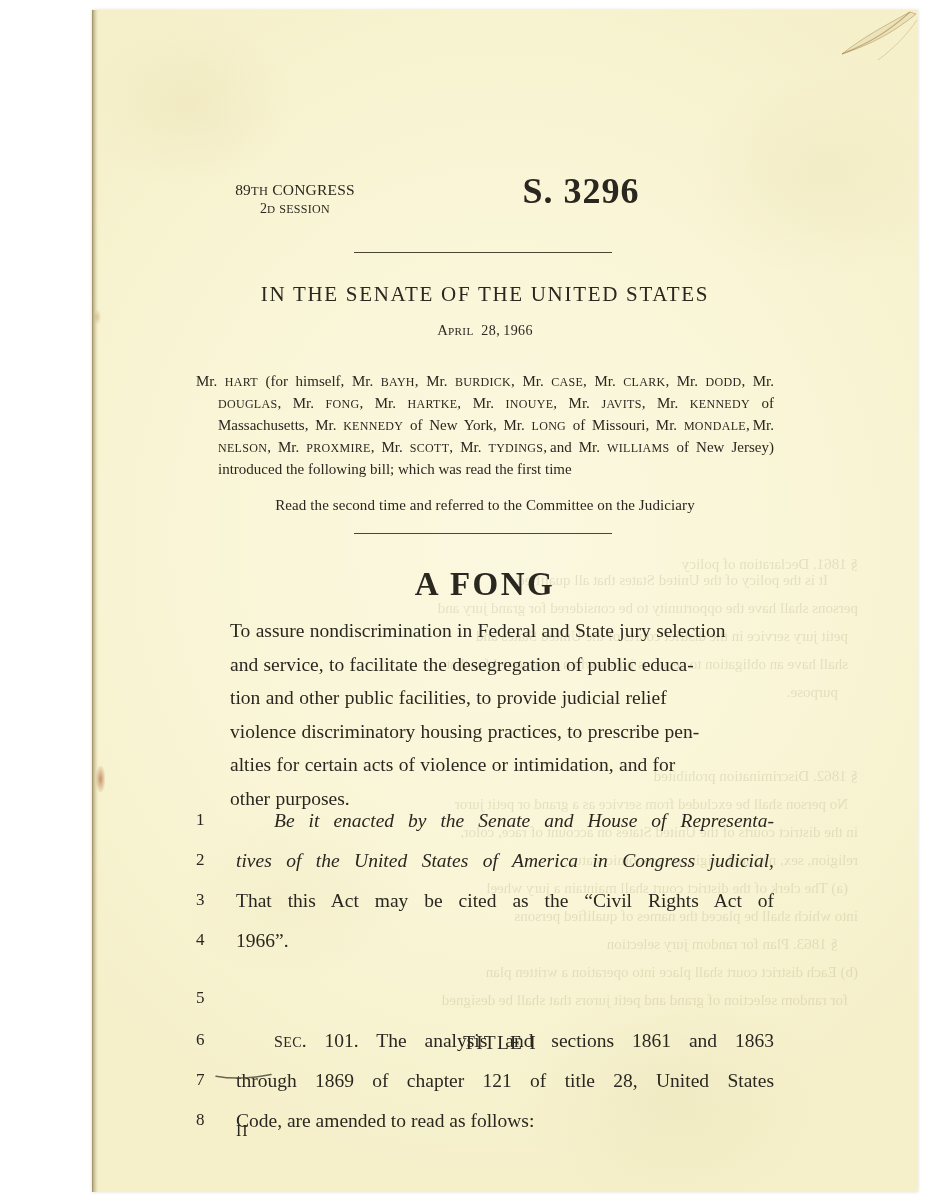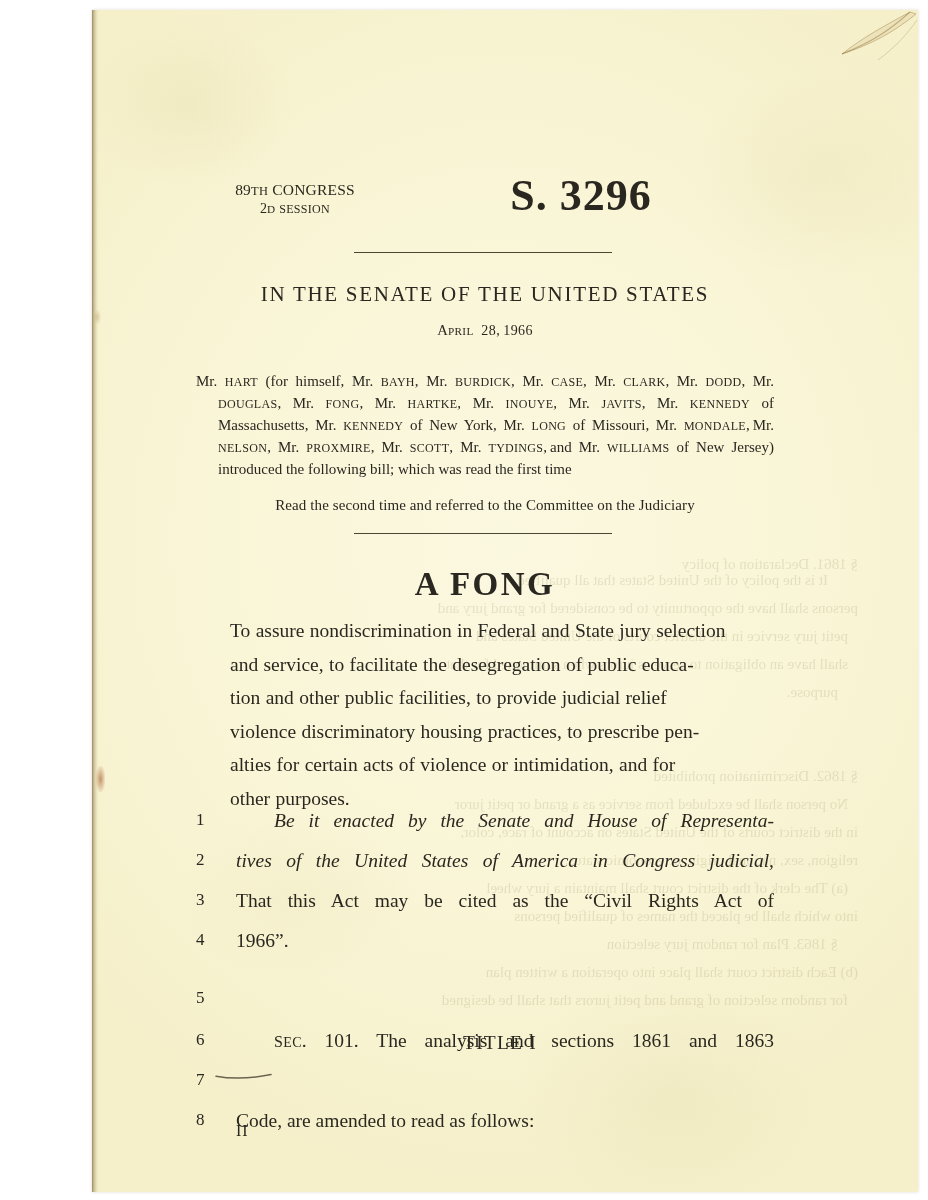--- a/index.html
+++ b/index.html
@@ -135,21 +135,21 @@
   .smallcaps {
     font-size: 0.80em;
     letter-spacing: 0.3px;
   }
   .bill-number {
     position: absolute;
     left: 195px;
     top: 0px;
     width: 380px;
     text-align: center;
-    font-size: 44px;
+    font-size: 36px;
     font-weight: bold;
     letter-spacing: 1px;
     font-family: "Liberation Serif", "DejaVu Serif", serif;
   }
 
   
   .rule {
     position: absolute;
     height: 0;
     border-top: 1.5px solid #4a4636;
@@ -397,20 +397,21 @@
 
       <div class="bodyline" style="top:1020px;">
         <span class="lineno">6</span>
         <span class="linetext justify indent-first">
           <span class="smallcaps" style="font-size:0.82em;letter-spacing:0.4px;">S</span><span class="smallcaps" style="font-size:0.72em;">EC</span>. 101. The analysis and sections 1861 and 1863
         </span>
       </div>
 
       <div class="bodyline" style="top:1060px;">
         <span class="lineno">7</span>
+        <span class="linetext justify">through 1869 of chapter 121 of title 28, United States</span>
       </div>
 
       <div class="bodyline" style="top:1100px;">
         <span class="lineno">8</span>
         <span class="linetext">Code, are amended to read as follows:</span>
       </div>
 
       <svg class="pen-underline" viewBox="0 0 58 8">
         <path d="M1 4.2 C 14 6.6, 34 6.9, 56 2.6" fill="none" stroke="#4a4434" stroke-width="1.5" stroke-linecap="round" opacity="0.82"></path>
       </svg>

